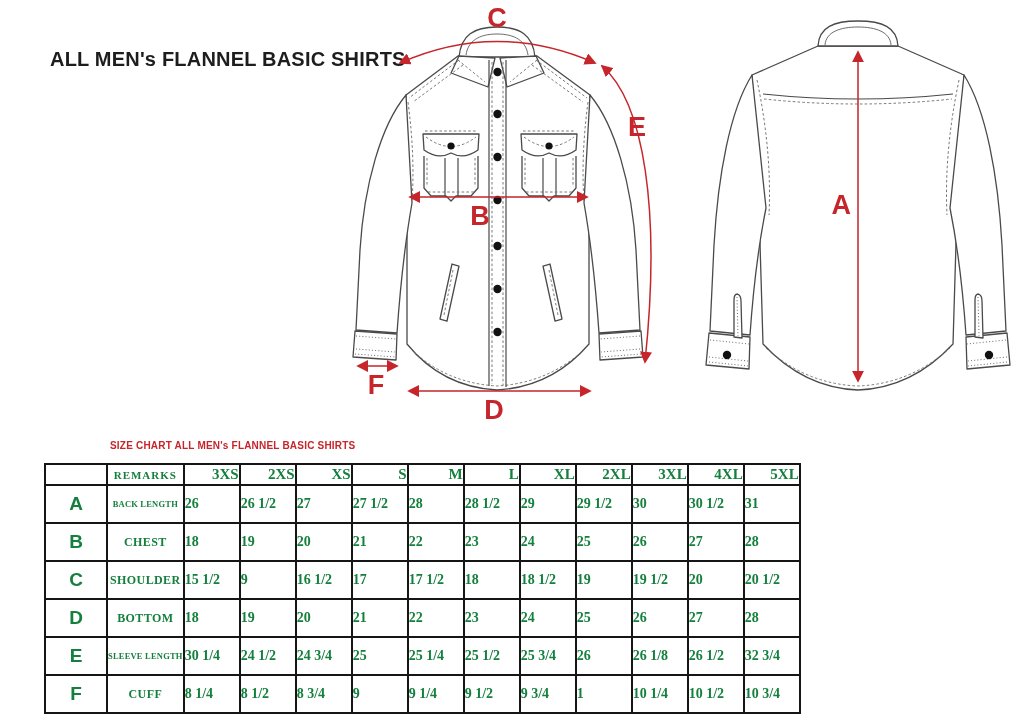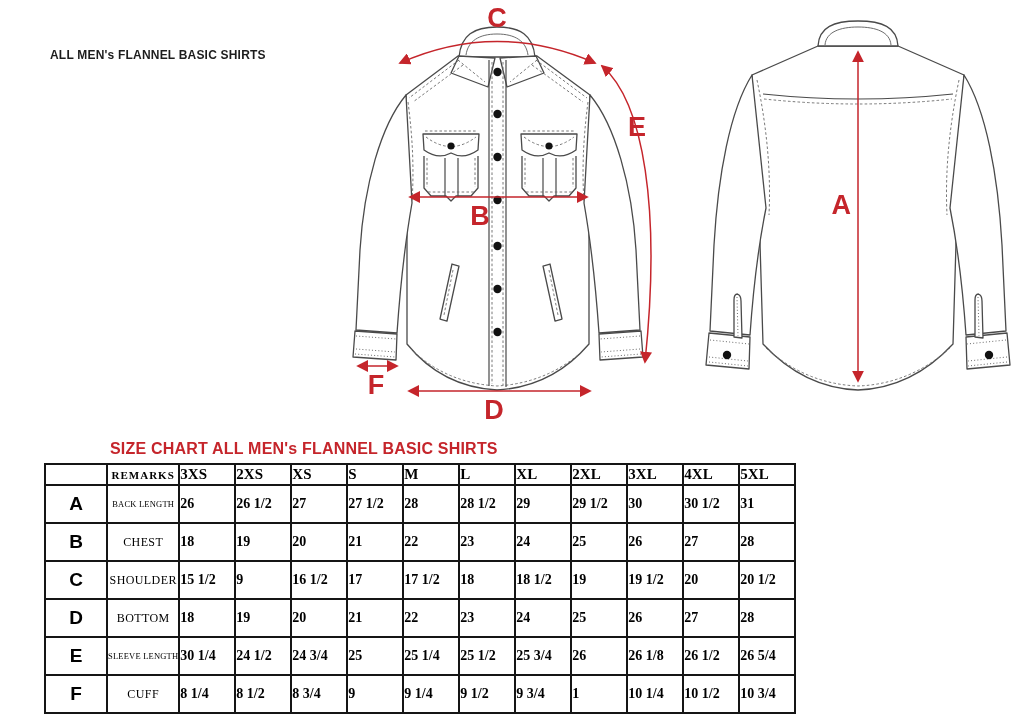--- a/index.html
+++ b/index.html
@@ -1,43 +1,43 @@
 <!DOCTYPE html>
 <html><head>
 <meta charset="utf-8">
 <style>
   html,body{margin:0;padding:0;background:#fff;}
   .canvas{position:relative;width:1024px;height:721px;background:#ffffff;overflow:hidden;
           font-family:"Liberation Sans",sans-serif;}
-  .doc-title{position:absolute;left:50px;top:48px;font-size:12px;font-weight:bold;
+  .doc-title{position:absolute;left:50px;top:48px;font-size:20px;font-weight:bold;
              color:#1d1d1d;letter-spacing:.2px;}
-  .chart-title{position:absolute;left:110px;top:440px;font-size:16px;font-weight:bold;
+  .chart-title{position:absolute;left:110px;top:440px;font-size:10px;font-weight:bold;
                color:#C5252B;letter-spacing:.2px;}
   svg.diagram{position:absolute;left:0;top:0;}
   .ln{fill:#ffffff;stroke:#4a4a4a;stroke-width:1.3;stroke-linejoin:round;}
   .ln-open{fill:none;stroke:#4a4a4a;stroke-width:1.2;stroke-linejoin:round;}
   .thin{fill:none;stroke:#5a5a5a;stroke-width:.9;}
   .stitch{fill:none;stroke:#6a6a6a;stroke-width:.9;stroke-dasharray:2.6 2.2;}
   .dots{fill:none;stroke:#6a6a6a;stroke-width:1;stroke-dasharray:1 2.2;}
   .btn{fill:#111;stroke:none;}
   .red{fill:none;stroke:#C5252B;stroke-width:1.5;}
   .red-letter{fill:#C5252B;font-family:"Liberation Sans",sans-serif;font-weight:bold;font-size:27px;}
   
   table.size{position:absolute;left:44px;top:463px;border-collapse:collapse;table-layout:fixed;
-             color:#000000;}
+             color:#15803d;}
   table.size th,table.size td{border:2px solid #151515;padding:0;overflow:hidden;white-space:nowrap;}
   table.size thead tr{height:21px;}
   table.size tbody tr{height:38px;}
   col.c-letter{width:62px;} col.c-remark{width:65px;} col.c-size{width:56px;}
   th.ghost{border:none;background:transparent;}
-  .sz-h{font-family:"Liberation Serif",serif;font-weight:bold;font-size:15px;text-align:left;}
+  .sz-h{font-family:"Liberation Serif",serif;font-weight:bold;font-size:15px;text-align:right;}
   .remarks-h{font-family:"Liberation Serif",serif;font-weight:bold;font-size:11px;
              letter-spacing:1px;text-align:center;}
   td.letter{font-family:"Liberation Sans",sans-serif;font-weight:bold;font-size:19px;text-align:center;}
-  td.remark{font-family:"Liberation Serif",serif;font-weight:normal;font-size:12px;text-align:center;
+  td.remark{font-family:"Liberation Serif",serif;font-weight:bold;font-size:12px;text-align:center;
             letter-spacing:.4px;}
   td.remark.small{font-size:8.5px;letter-spacing:.2px;}
   td.val{font-family:"Liberation Serif",serif;font-weight:bold;font-size:14px;text-align:left;
          padding-left:5px;}
 </style>
 </head>
 <body>
 
 <div class="canvas">
 
@@ -250,21 +250,21 @@
           <td class="val">30 1/4</td>
           <td class="val">24 1/2</td>
           <td class="val">24 3/4</td>
           <td class="val">25</td>
           <td class="val">25 1/4</td>
           <td class="val">25 1/2</td>
           <td class="val">25 3/4</td>
           <td class="val">26</td>
           <td class="val">26 1/8</td>
           <td class="val">26 1/2</td>
-          <td class="val">26 5/4</td>
+          <td class="val">32 3/4</td>
         </tr>
         <tr>
           <td class="letter">F</td>
           <td class="remark">CUFF</td>
           <td class="val">8 1/4</td>
           <td class="val">8 1/2</td>
           <td class="val">8 3/4</td>
           <td class="val">9</td>
           <td class="val">9 1/4</td>
           <td class="val">9 1/2</td>

